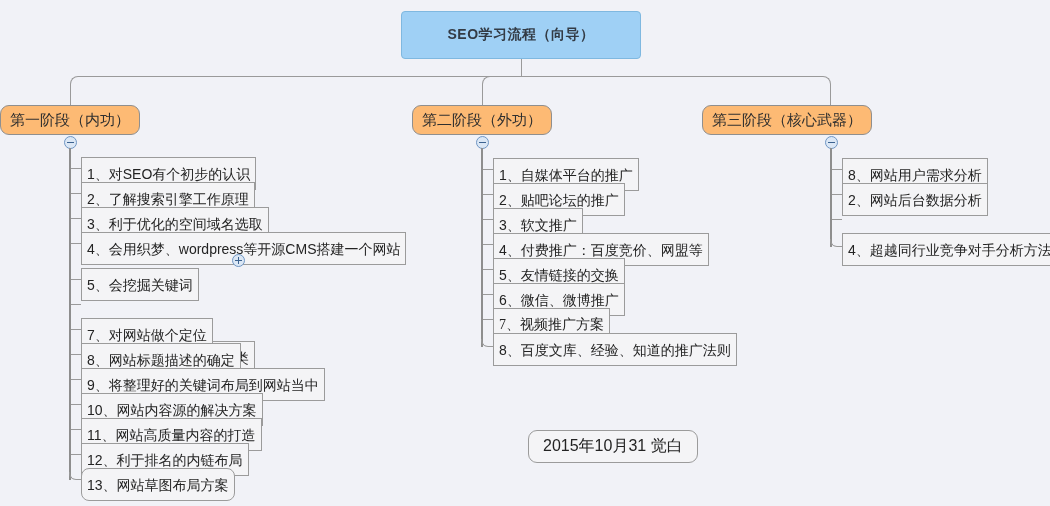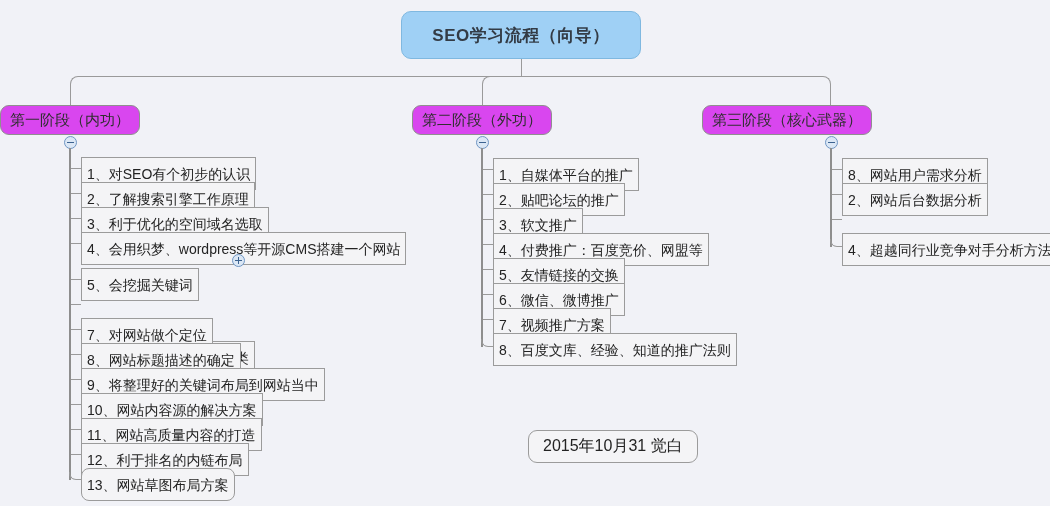--- a/index.html
+++ b/index.html
@@ -49,34 +49,34 @@
     border-bottom-width: 1px;
     border-left-width: 1px;
     border-bottom-left-radius: 7px;
   }
 
   
   .root-node {
     position: absolute;
     background: #9fd0f5;
     border: 1px solid #7fb8e0;
-    border-radius: 10px;
+    border-radius: 4px;
     color: #333b45;
     font-weight: bold;
-    font-size: 17px;
+    font-size: 14px;
     display: flex;
     align-items: center;
     justify-content: center;
     letter-spacing: 0.5px;
     box-sizing: border-box;
   }
 
   .stage-node {
     position: absolute;
-    background: #d946ef;
+    background: #fdba74;
     border: 1px solid #8f8f8f;
     border-radius: 9px;
     color: #2f2f2f;
     font-size: 15px;
     display: flex;
     align-items: center;
     justify-content: center;
     padding: 0 9px;
     height: 30px;
     box-sizing: border-box;
@@ -254,21 +254,21 @@
     </div>
   <div class="leaf" style="left:493px; top:233px;">
     <span>4、付费推广：百度竞价、网盟等</span>
     </div>
   <div class="leaf" style="left:493px; top:258px;">
     <span>5、友情链接的交换</span>
     </div>
   <div class="leaf" style="left:493px; top:283px;">
     <span>6、微信、微博推广</span>
     </div>
-  <div class="leaf" style="left:493px; top:308px;">
+  <div class="leaf" style="left:493px; top:308px;font-family:Liberation Serif, serif;">
     <span>7、视频推广方案</span>
     </div>
   <div class="leaf" style="left:493px; top:333px;">
     <span>8、百度文库、经验、知道的推广法则</span>
     </div>
 
   <div class="conn conn-trunk" style="left:830px; top:148px; height:99px;"></div>
   <div class="elbow elbow-bl" style="left:830px; top:239px; width:12px; height:8px;"></div>
 
   <div class="conn conn-h" style="left:832px; top:169px; width:10px;"></div>

